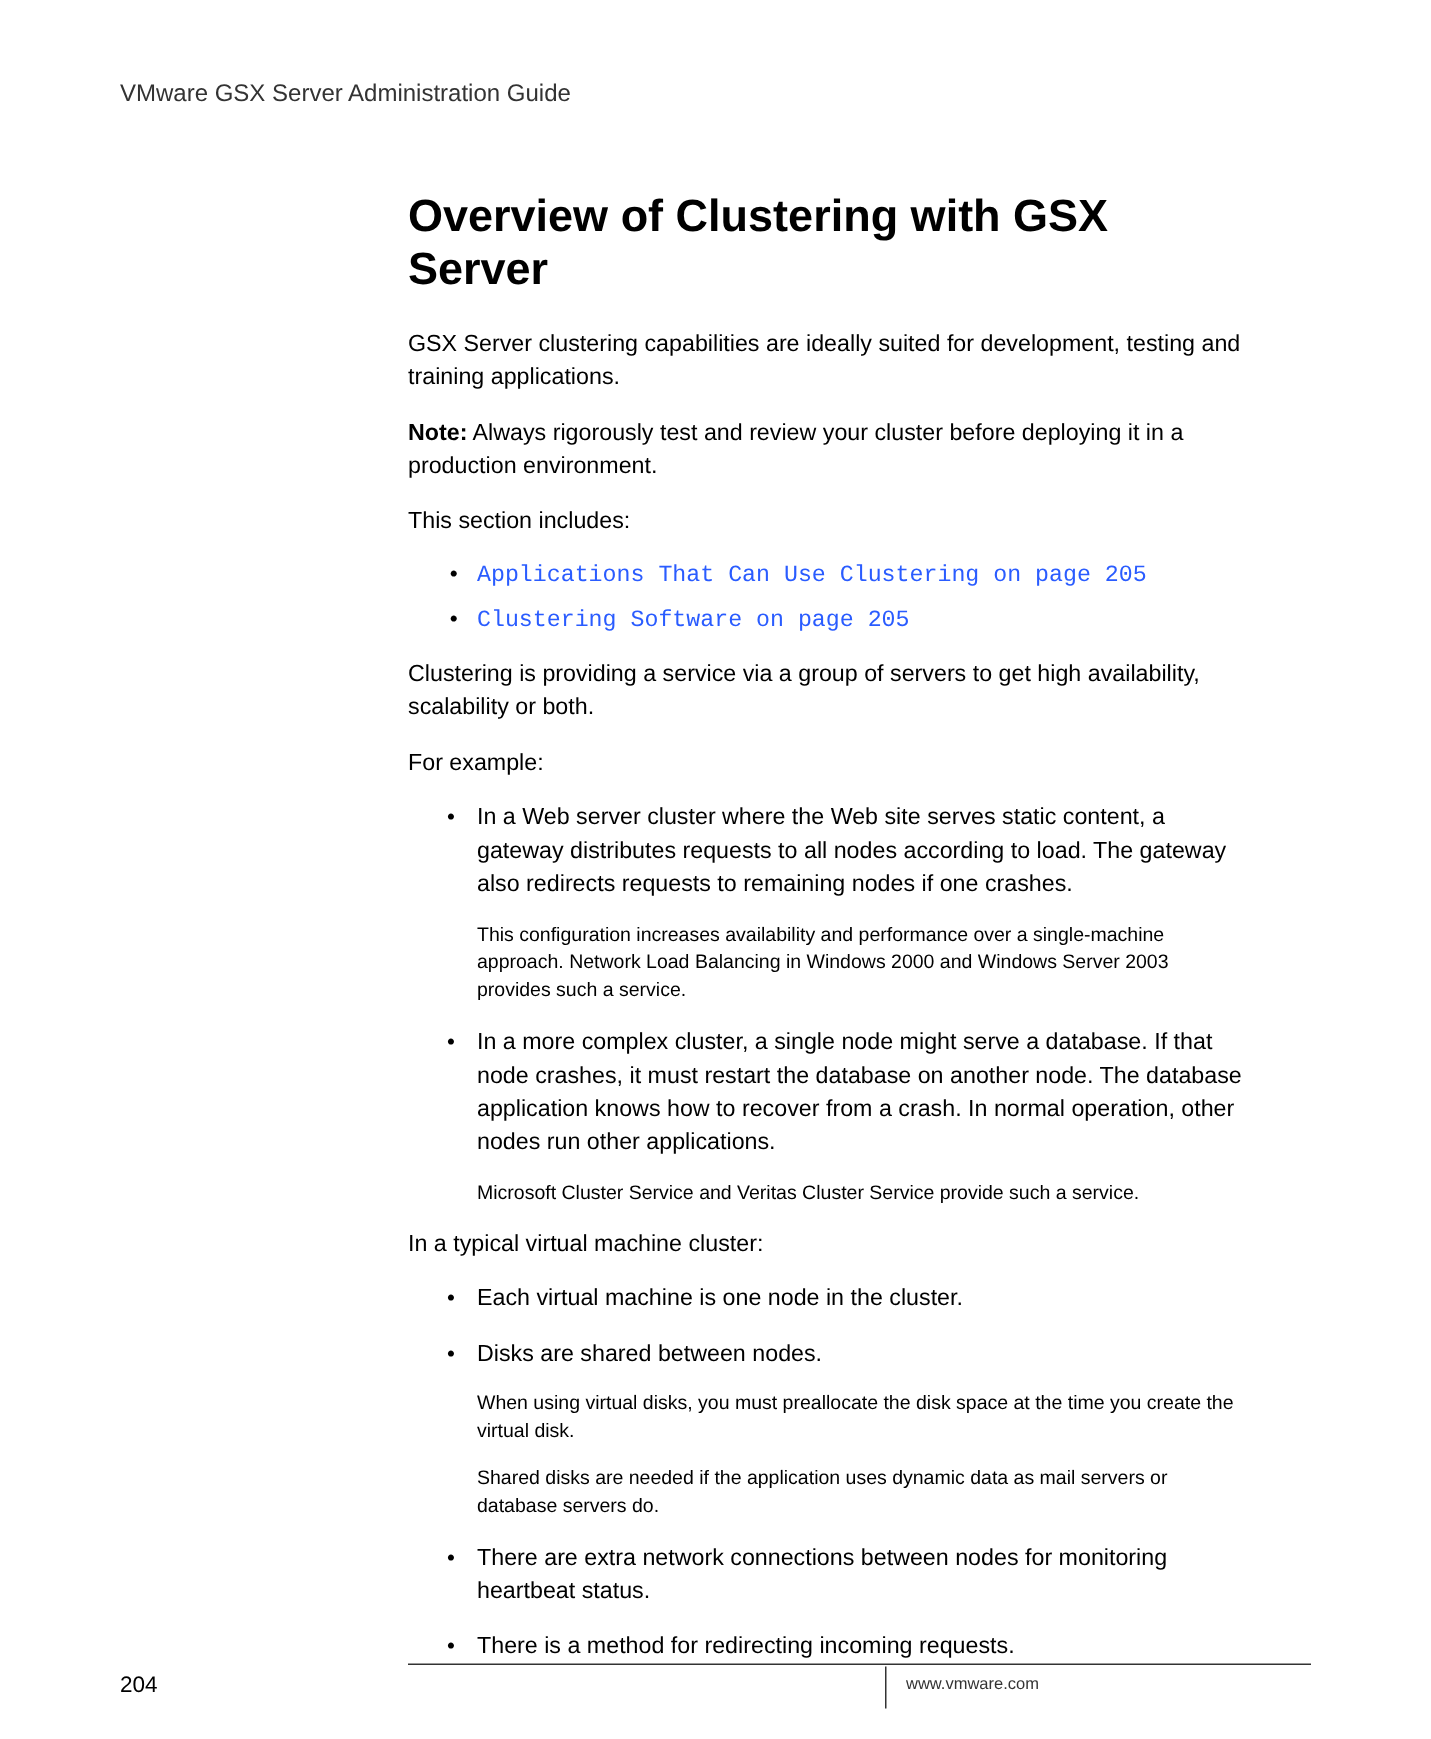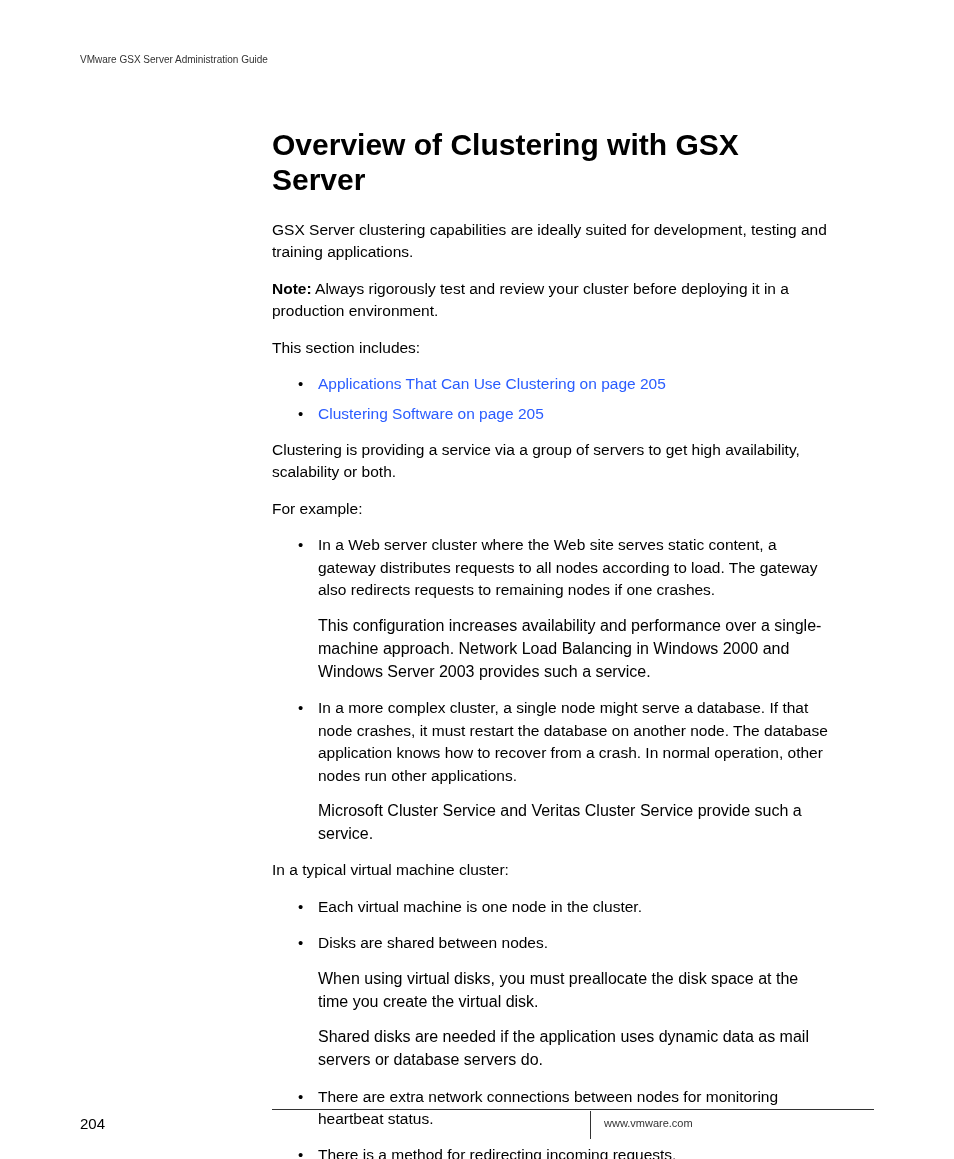--- a/index.html
+++ b/index.html
@@ -12,21 +12,21 @@
       font-family: "Myriad Pro", "Segoe UI", -apple-system, Helvetica, Arial, sans-serif;
       width: 954px;
       height: 1159px;
       position: relative;
       color: #000;
     }
     .header-label {
       position: absolute;
       top: 54px;
       left: 80px;
-      font-size: 10px;
+      font-size: 16px;
       color: #333;
       font-weight: 400;
     }
     .content {
       position: absolute;
       top: 128px;
       left: 272px;
       width: 556px;
     }
     .main-heading {
@@ -42,20 +42,21 @@
       margin-bottom: 14px;
       color: #000;
       font-weight: 400;
     }
     .note-label {
       font-weight: 700;
     }
     ul.linklist {
       list-style: none;
       margin: 10px 0 14px 26px;
+      font-family: Liberation Mono, monospace;
     }
     ul.linklist li {
       position: relative;
       padding-left: 20px;
       margin-bottom: 8px;
       font-size: 15.5px;
       line-height: 1.4;
     }
     ul.linklist li::before {
       content: "•";
@@ -83,21 +84,21 @@
     ul.bodylist > li::before {
       content: "•";
       position: absolute;
       left: 0;
       top: 0;
       color: #000;
       font-size: 15px;
     }
     .subpara {
       margin-top: 12px;
-      font-size: 16px;
+      font-size: 13px;
       line-height: 1.45;
     }
     .footer {
       position: absolute;
       bottom: 50px;
       left: 80px;
       right: 80px;
     }
     .footer-rule {
       position: absolute;

